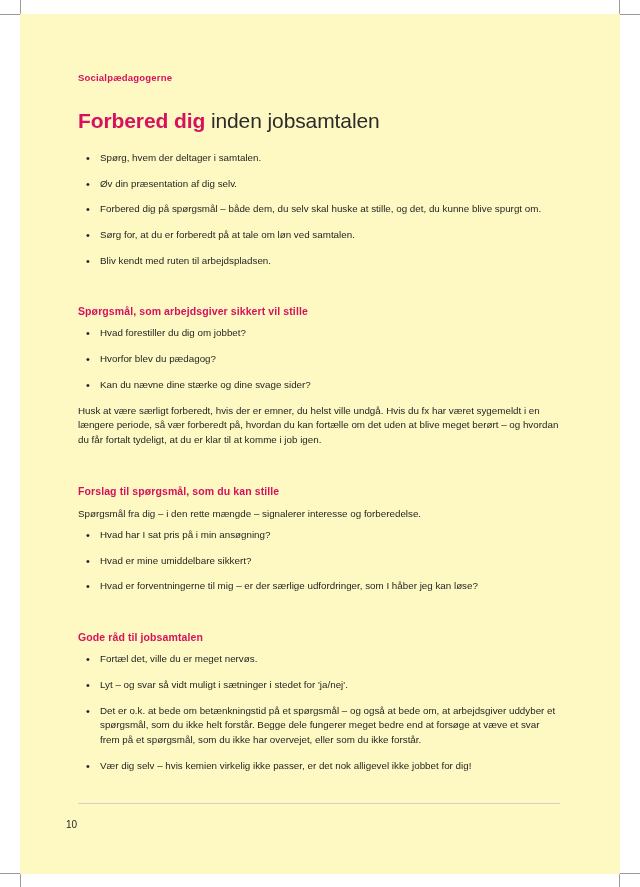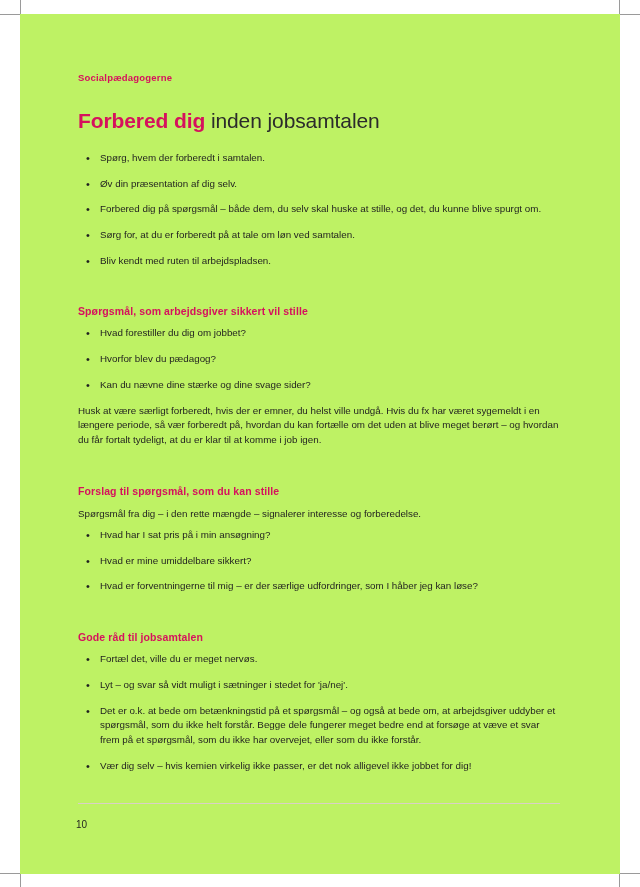--- a/index.html
+++ b/index.html
@@ -15,21 +15,21 @@
     overflow: hidden;
   }
 
   
   .page {
     position: absolute;
     left: 20px;
     top: 14px;
     width: 600px;
     height: 860px;
-    background: #bef264;
+    background: #fef9c3;
   }
 
   
   .crop {
     position: absolute;
     background: #9a9a9a;
   }
   .crop-tl-v { left: 20px;  top: 0px;    width: 1px; height: 14px; }
   .crop-tr-v { left: 619px; top: 0px;    width: 1px; height: 14px; }
   .crop-bl-v { left: 20px;  top: 874px;  width: 1px; height: 13px; }
@@ -110,21 +110,21 @@
   .footer-rule {
     position: absolute;
     left: 58px;
     top: 789px;
     width: 482px;
     height: 1px;
     background: #d9cfc6;
   }
   .page-number {
     position: absolute;
-    left: 56px;
+    left: 46px;
     top: 805px;
     font-size: 10px;
     color: #1f1f1f;
   }
 </style>
 </head>
 <body>
 
 <div class="crop crop-tl-v"></div>
 <div class="crop crop-tr-v"></div>
@@ -137,21 +137,21 @@
 
 <div class="page">
 
   <div class="content">
 
     <div class="brand">Socialpædagogerne</div>
 
     <h1 class="title"><span class="strong">Forbered dig</span><span> inden jobsamtalen</span></h1>
 
     <ul class="bullets">
-      <li>Spørg, hvem der forberedt i samtalen.</li>
+      <li>Spørg, hvem der deltager i samtalen.</li>
       <li>Øv din præsentation af dig selv.</li>
       <li>Forbered dig på spørgsmål – både dem, du selv skal huske at stille, og det, du kunne blive spurgt om.</li>
       <li>Sørg for, at du er forberedt på at tale om løn ved samtalen.</li>
       <li>Bliv kendt med ruten til arbejdspladsen.</li>
     </ul>
 
     <h2 class="sub">Spørgsmål, som arbejdsgiver sikkert vil stille</h2>
     <ul class="bullets gap-after-list">
       <li>Hvad forestiller du dig om jobbet?</li>
       <li>Hvorfor blev du pædagog?</li>

